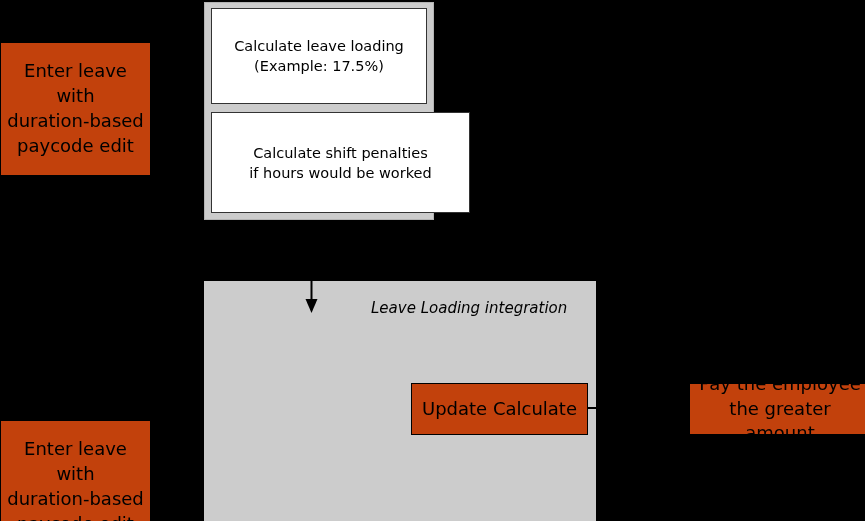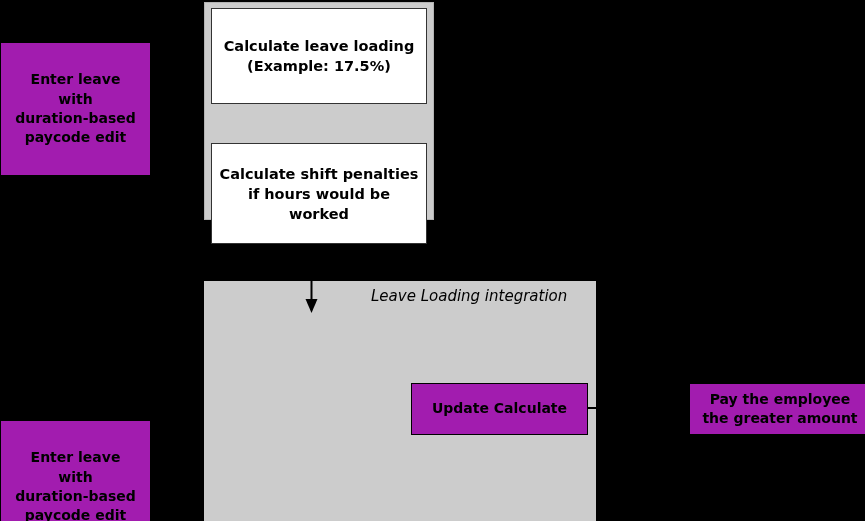--- a/index.html
+++ b/index.html
@@ -10,29 +10,29 @@
   #canvas {
     position: relative;
     width: 865px;
     height: 521px;
     background: #000000;
     overflow: hidden;
     font-family: "DejaVu Sans", sans-serif;
   }
   .node {
     position: absolute;
-    background: #a21caf;
+    background: #c2410c;
     border: 1px solid #000000;
     box-sizing: border-box;
     display: flex;
     align-items: center;
     justify-content: center;
     text-align: center;
     color: #000000;
-    font-size: 14px;
+    font-size: 18px;
     line-height: 1.38;
   }
   .group {
     position: absolute;
     background: #cccccc;
     box-sizing: border-box;
   }
   .group-top {
     border: 1px solid #b3b3b3;
   }
@@ -84,21 +84,20 @@
     background: #000000;
   }
   .edge-svg {
     position: absolute;
     overflow: visible;
   }
   .node span, .inner-box span {
     display: block;
     white-space: pre-line;
     padding: 0 6px;
-    font-weight: bold;
   }
 </style>
 </head>
 <body>
 
 <div id="canvas">
 
   <div class="node" style="left:0px; top:42px; width:151px; height:134px;">
     <span>Enter leave
 with
@@ -107,29 +106,29 @@
   </div>
 
   <div class="group group-top" style="left:204px; top:2px; width:230px; height:218px;">
   </div>
 
   <div class="inner-box" style="left:211px; top:8px; width:216px; height:96px;">
     <span>Calculate leave loading
 (Example: 17.5%)</span>
   </div>
 
-  <div class="inner-box" style="left:211px; top:112px; width:216px; height:101px;margin-top:31px;">
+  <div class="inner-box" style="left:211px; top:112px; width:259px; height:101px;">
     <span>Calculate shift penalties
 if hours would be worked</span>
   </div>
 
   <div class="group" style="left:204px; top:281px; width:392px; height:240px;">
   </div>
 
-  <div class="group-label" style="left:371px; top:287px;">Leave Loading integration</div>
+  <div class="group-label" style="left:371px; top:299px;">Leave Loading integration</div>
 
   <svg class="edge-svg" style="left:296px; top:279px; width:32px; height:36px;" viewBox="0 0 32 36">
     <line x1="15.5" y1="0" x2="15.5" y2="23" stroke="#000000" stroke-width="2"></line>
     <polygon points="15.5,34 9.5,20 21.5,20" fill="#000000"></polygon>
   </svg>
 
 
   <div class="node" style="left:411px; top:383px; width:177px; height:52px;">
     <span>Update Calculate</span>
   </div>

